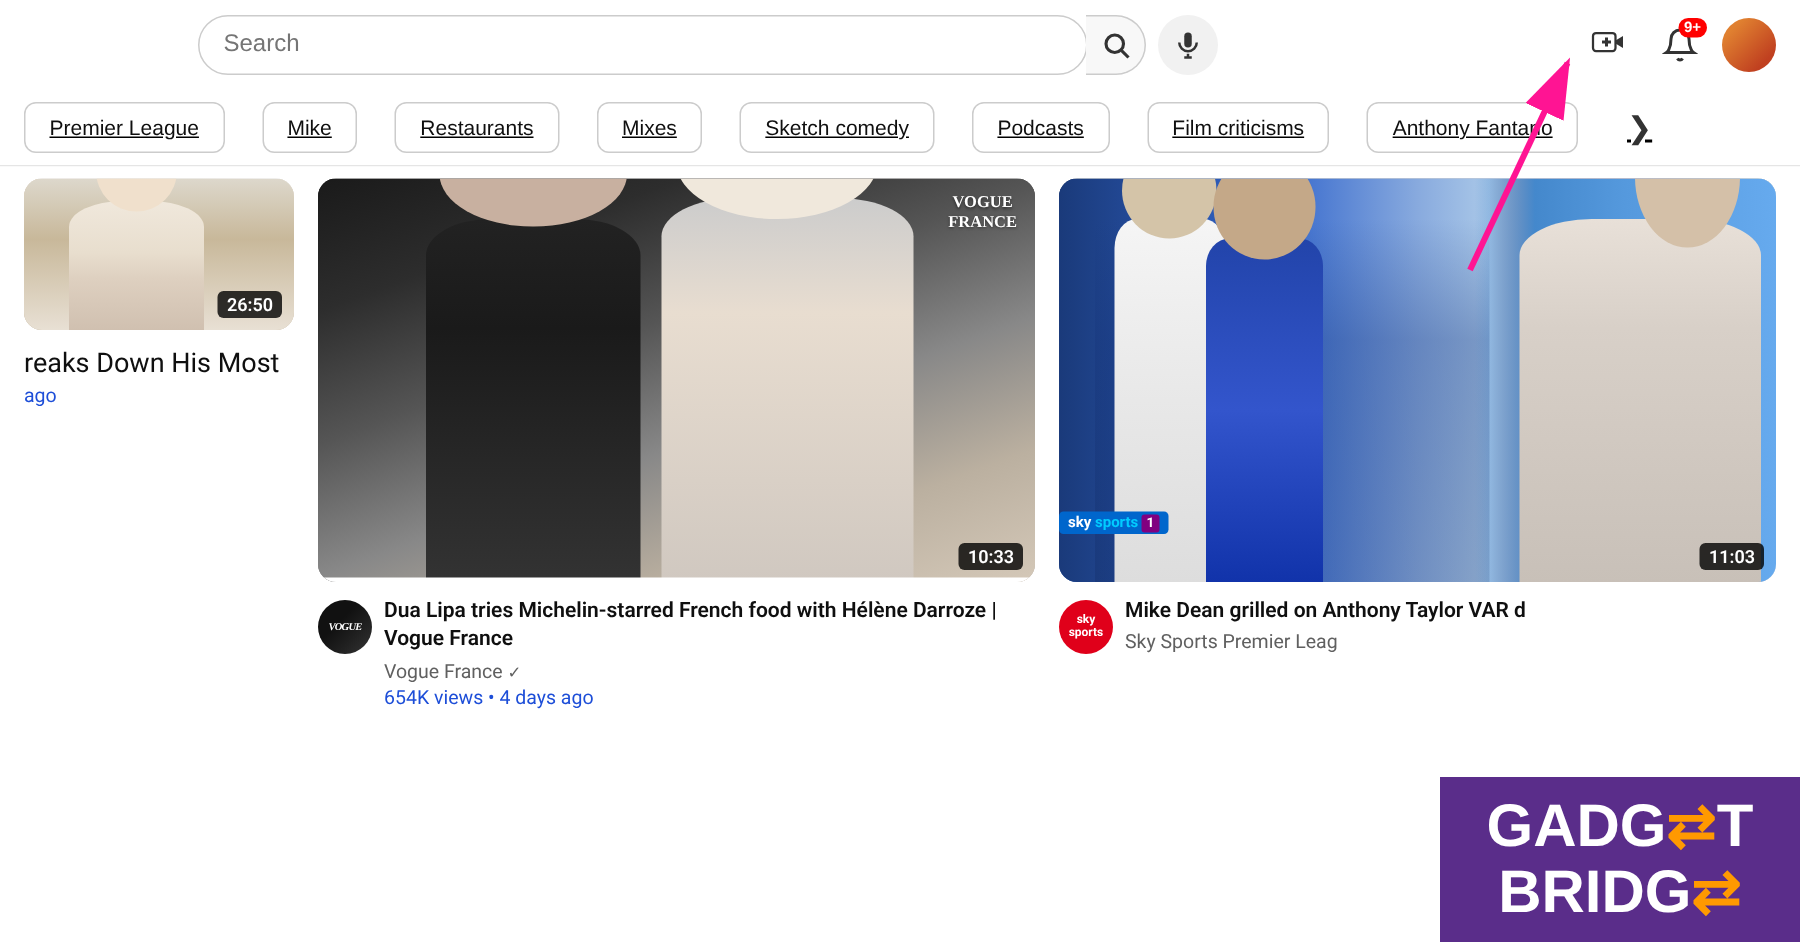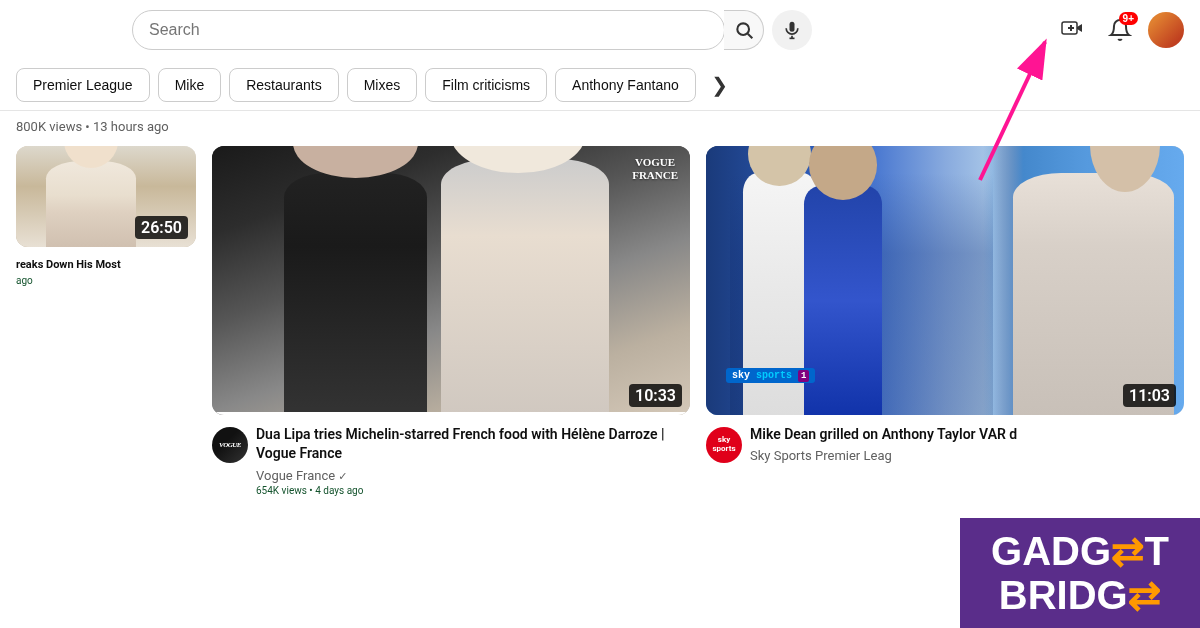--- a/index.html
+++ b/index.html
@@ -115,25 +115,26 @@
       border-radius: 50%;
       background: linear-gradient(135deg, #f90, #e44);
       cursor: pointer;
       overflow: hidden;
     }
 
     
     .chips-bar {
       display: flex;
       align-items: center;
-      gap: 8px;
+      gap: 25px;
       padding: 8px 16px;
       overflow-x: auto;
       border-bottom: 1px solid #e5e5e5;
       scrollbar-width: none;
+      text-decoration: underline;
     }
     .chips-bar::-webkit-scrollbar { display: none; }
 
     .chip {
       padding: 8px 16px;
       border-radius: 8px;
       border: 1px solid #ccc;
       background: #fff;
       font-size: 14px;
       cursor: pointer;
@@ -190,21 +191,21 @@
       border-radius: 12px;
       overflow: hidden;
     }
 
     .duration-badge {
       position: absolute;
       bottom: 8px;
       right: 8px;
       background: rgba(0,0,0,0.8);
       color: #fff;
-      font-size: 16px;
+      font-size: 12px;
       font-weight: 600;
       padding: 2px 6px;
       border-radius: 4px;
     }
 
     .video-info {
       display: flex;
       gap: 8px;
       margin-top: 10px;
       align-items: flex-start;
@@ -240,22 +241,22 @@
       margin-top: 4px;
     }
 
     .channel-verified {
       display: inline-block;
       font-size: 11px;
       color: #606060;
     }
 
     .video-stats {
-      font-size: 10px;
-      color: #14532d;
+      font-size: 13px;
+      color: #1d4ed8;
       margin-top: 2px;
     }
 
     
     .video-card-partial {
       width: 180px;
       flex-shrink: 0;
       cursor: pointer;
       overflow: hidden;
     }
@@ -324,22 +325,22 @@
       right: 12px;
       color: white;
       font-size: 11px;
       font-weight: bold;
       text-align: center;
       line-height: 1.2;
       text-shadow: 0 1px 2px rgba(0,0,0,0.5);
     }
 
     .partial-title {
-      font-size: 11px;
-      font-weight: 700;
+      font-size: 18px;
+      font-weight: 400;
       color: #0f0f0f;
       line-height: 1.4;
       margin-top: 10px;
       padding-right: 4px;
     }
   </style>
 </head>
 <body>
 
 <div class="header">
@@ -381,29 +382,28 @@
     </button>
     <div class="avatar" style="background: linear-gradient(135deg, #e08030 20%, #c04020 80%);"></div>
   </div>
 </div>
 
 <div class="chips-bar">
   <button class="chip">Premier League</button>
   <button class="chip">Mike</button>
   <button class="chip">Restaurants</button>
   <button class="chip">Mixes</button>
+  <button class="chip">Sketch comedy</button>
+  <button class="chip">Podcasts</button>
   <button class="chip">Film criticisms</button>
   <button class="chip">Anthony Fantano</button>
   <button class="chips-next">❯</button>
 </div>
 
 <div class="content-area">
-  <div class="views-row">
-    <span>800K views • 13 hours ago</span>
-  </div>
 
   <div class="video-grid">
 
     <div class="video-card-partial">
       <div class="thumbnail-container">
         <div class="thumbnail-bg-paul">
 
           <div style="position:absolute;top:0;left:0;right:0;bottom:0;background:linear-gradient(180deg,#ddd8cc 0%,#c8b89a 40%,#e8e0d4 100%);">
 
             <div style="position:absolute;bottom:0;left:30px;width:90px;height:85%;background:linear-gradient(180deg,#f0e8dc 0%,#e8dece 40%,#ded0c0 60%,#d0c0b0 100%);border-radius:40% 40% 0 0 / 20% 20% 0 0;"></div>
@@ -460,21 +460,21 @@
               <div style="position:absolute;bottom:0;left:28%;width:30%;height:85%;background:linear-gradient(180deg,#2244aa 0%,#3355cc 50%,#1133aa 100%);border-radius:20% 20% 0 0 / 8% 8% 0 0;"></div>
               <div style="position:absolute;bottom:80%;left:30%;width:26%;height:26%;background:#c4a888;border-radius:50%;"></div>
             </div>
 
             <div style="position:absolute;bottom:0;right:0;width:42%;height:100%;background:linear-gradient(90deg,transparent,#4488cc 20%,#5599dd 50%,#66aaee 100%);">
               <div style="position:absolute;bottom:0;right:5%;width:80%;height:90%;background:linear-gradient(180deg,#e8e0d8 0%,#d8d0c8 30%,#c8c0b8 100%);border-radius:30% 30% 0 0 / 10% 10% 0 0;"></div>
               <div style="position:absolute;bottom:83%;right:12%;width:35%;height:35%;background:#d4c0a8;border-radius:50%;"></div>
             </div>
           </div>
 
-          <div style="position:absolute;bottom:32px;left:20px;background:#0066cc;color:white;font-size:10px;font-weight:bold;padding:2px 6px;border-radius:3px;font-family:Liberation Mono, monospace;">
+          <div style="position:absolute;bottom:32px;left:0;background:#0066cc;color:white;font-size:10px;font-weight:bold;padding:2px 6px;border-radius:3px;">
             sky <span style="color:#00ccff;">sports</span> <span style="background:purple;padding:1px 3px;border-radius:2px;font-size:9px;">1</span>
           </div>
         </div>
         <div class="duration-badge">11:03</div>
       </div>
       <div class="video-info">
         <div class="channel-avatar" style="background:#e0001a;display:flex;align-items:center;justify-content:center;color:white;font-size:8px;font-weight:bold;">
           <span style="text-align:center;line-height:1.1;">sky<br>sports</span>
         </div>
         <div class="video-meta">

